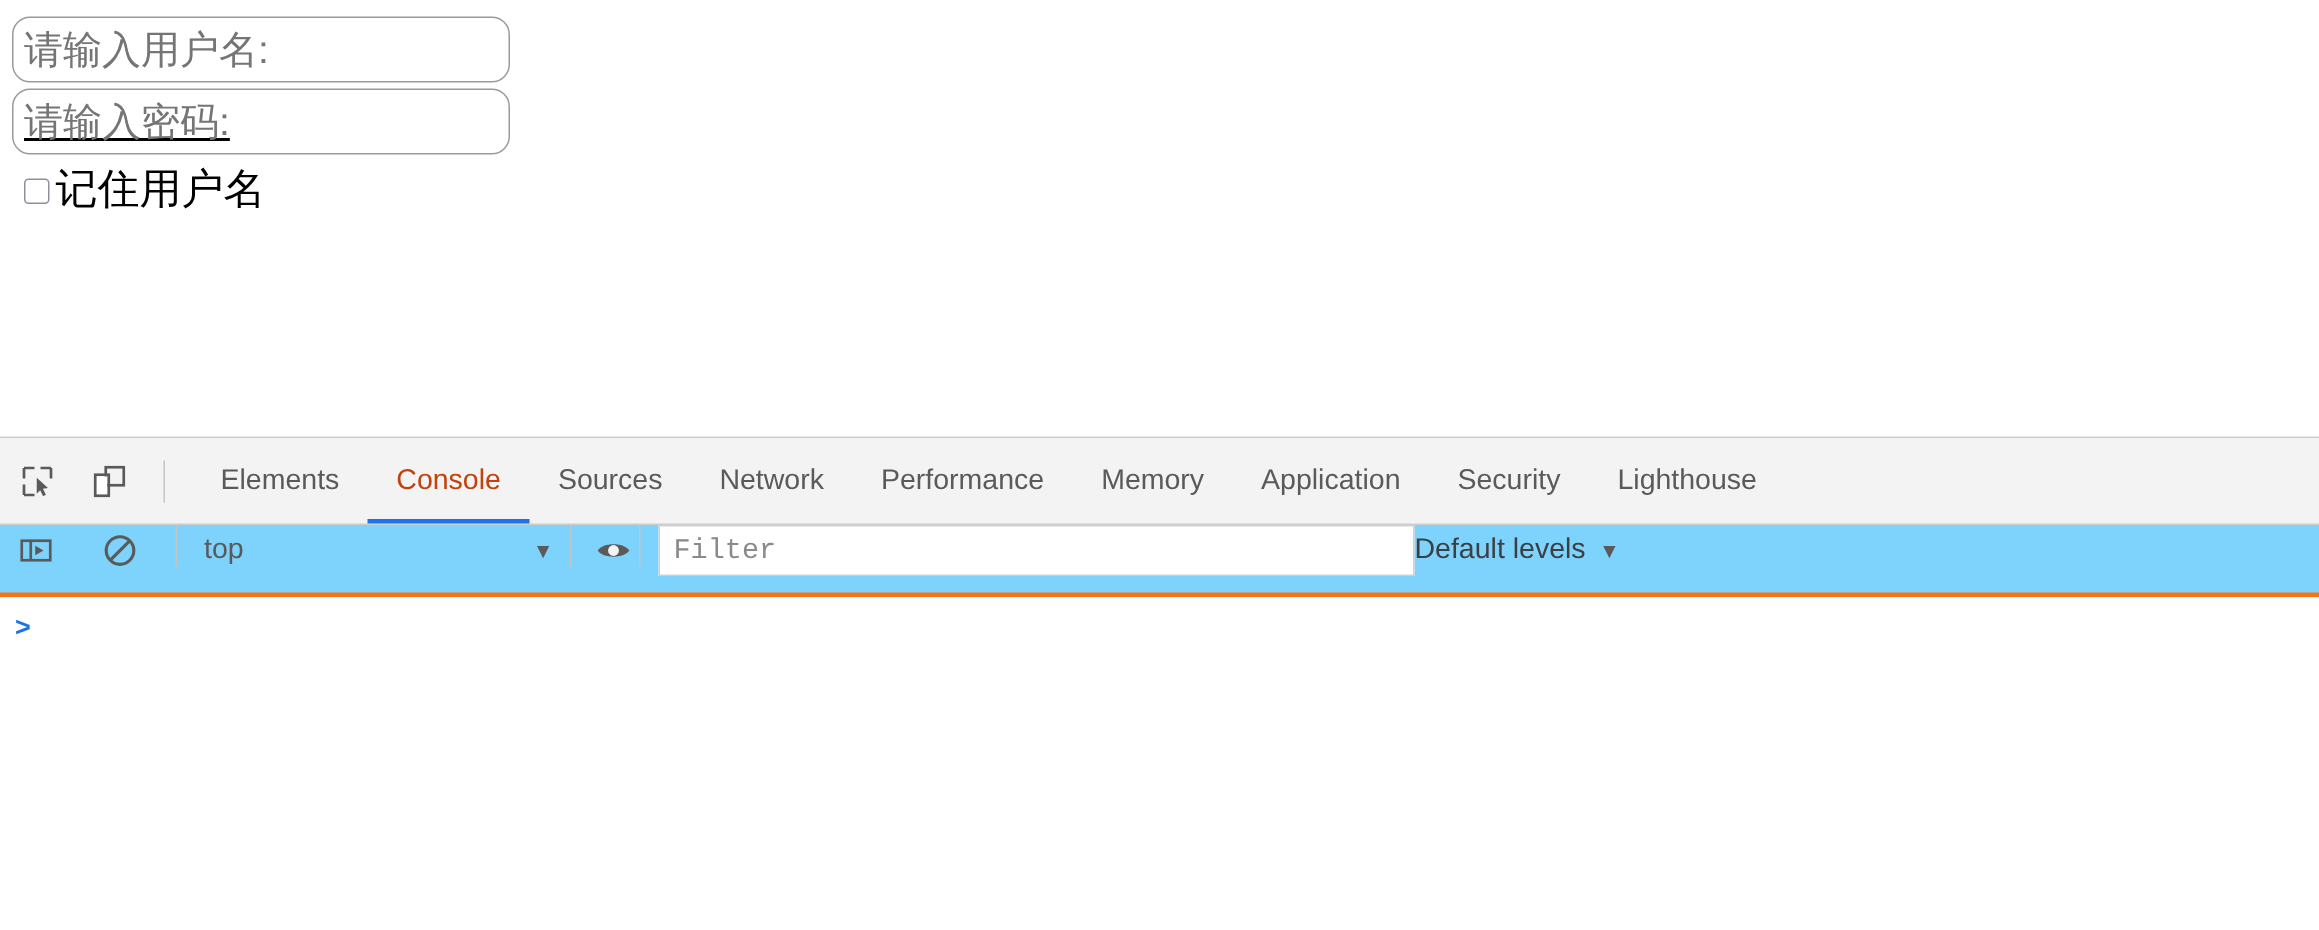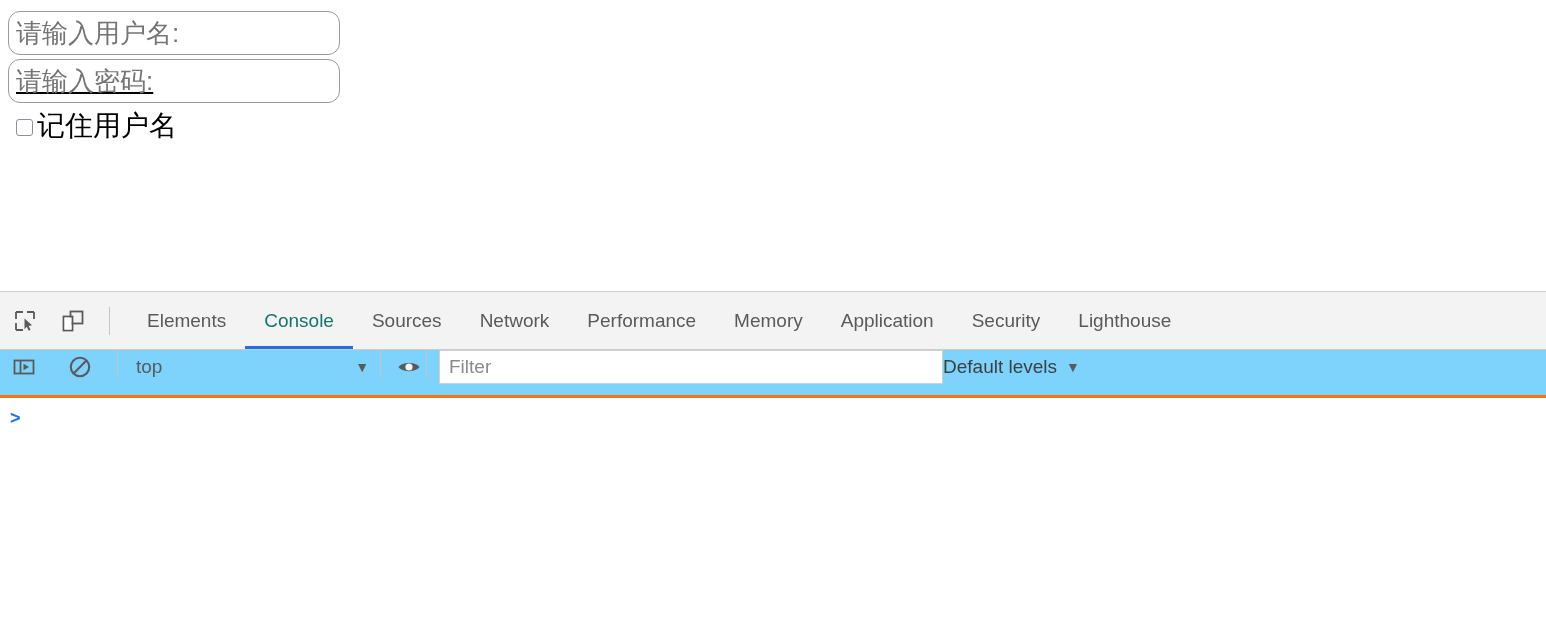--- a/index.html
+++ b/index.html
@@ -123,21 +123,21 @@
     position: relative;
     height: 100%;
     display: flex;
     align-items: center;
     padding: 0 19px;
     font-size: 19px;
     color: #5a5a5a;
     white-space: nowrap;
     font-family: "Liberation Sans", "DejaVu Sans", sans-serif;
   }
-  .dt-tab.active { color: #0f766e; }
+  .dt-tab.active { color: #c2410c; }
   .dt-tab.active::after {
     content: "";
     position: absolute;
     left: 0;
     right: 0;
     bottom: 0;
     height: 3px;
     background: var(--accent, #1a73e8);
   }
 
@@ -176,21 +176,21 @@
   #live-expression-button { margin-left: 11px; }
 
   .filter-input {
     margin-left: 12px;
     width: 504px;
     height: 34px;
     box-sizing: border-box;
     border: 1px solid #d0d0d0;
     background: #ffffff;
     font-size: 19px;
-    font-family: Liberation Sans, sans-serif;
+    font-family: Liberation Mono, monospace;
     color: #202124;
     padding: 0 9px;
     outline: none;
   }
   .filter-input::placeholder { color: #8a8a8a; opacity: 1; }
 
   .levels-select {
     height: 34px;
     display: flex;
     align-items: center;

